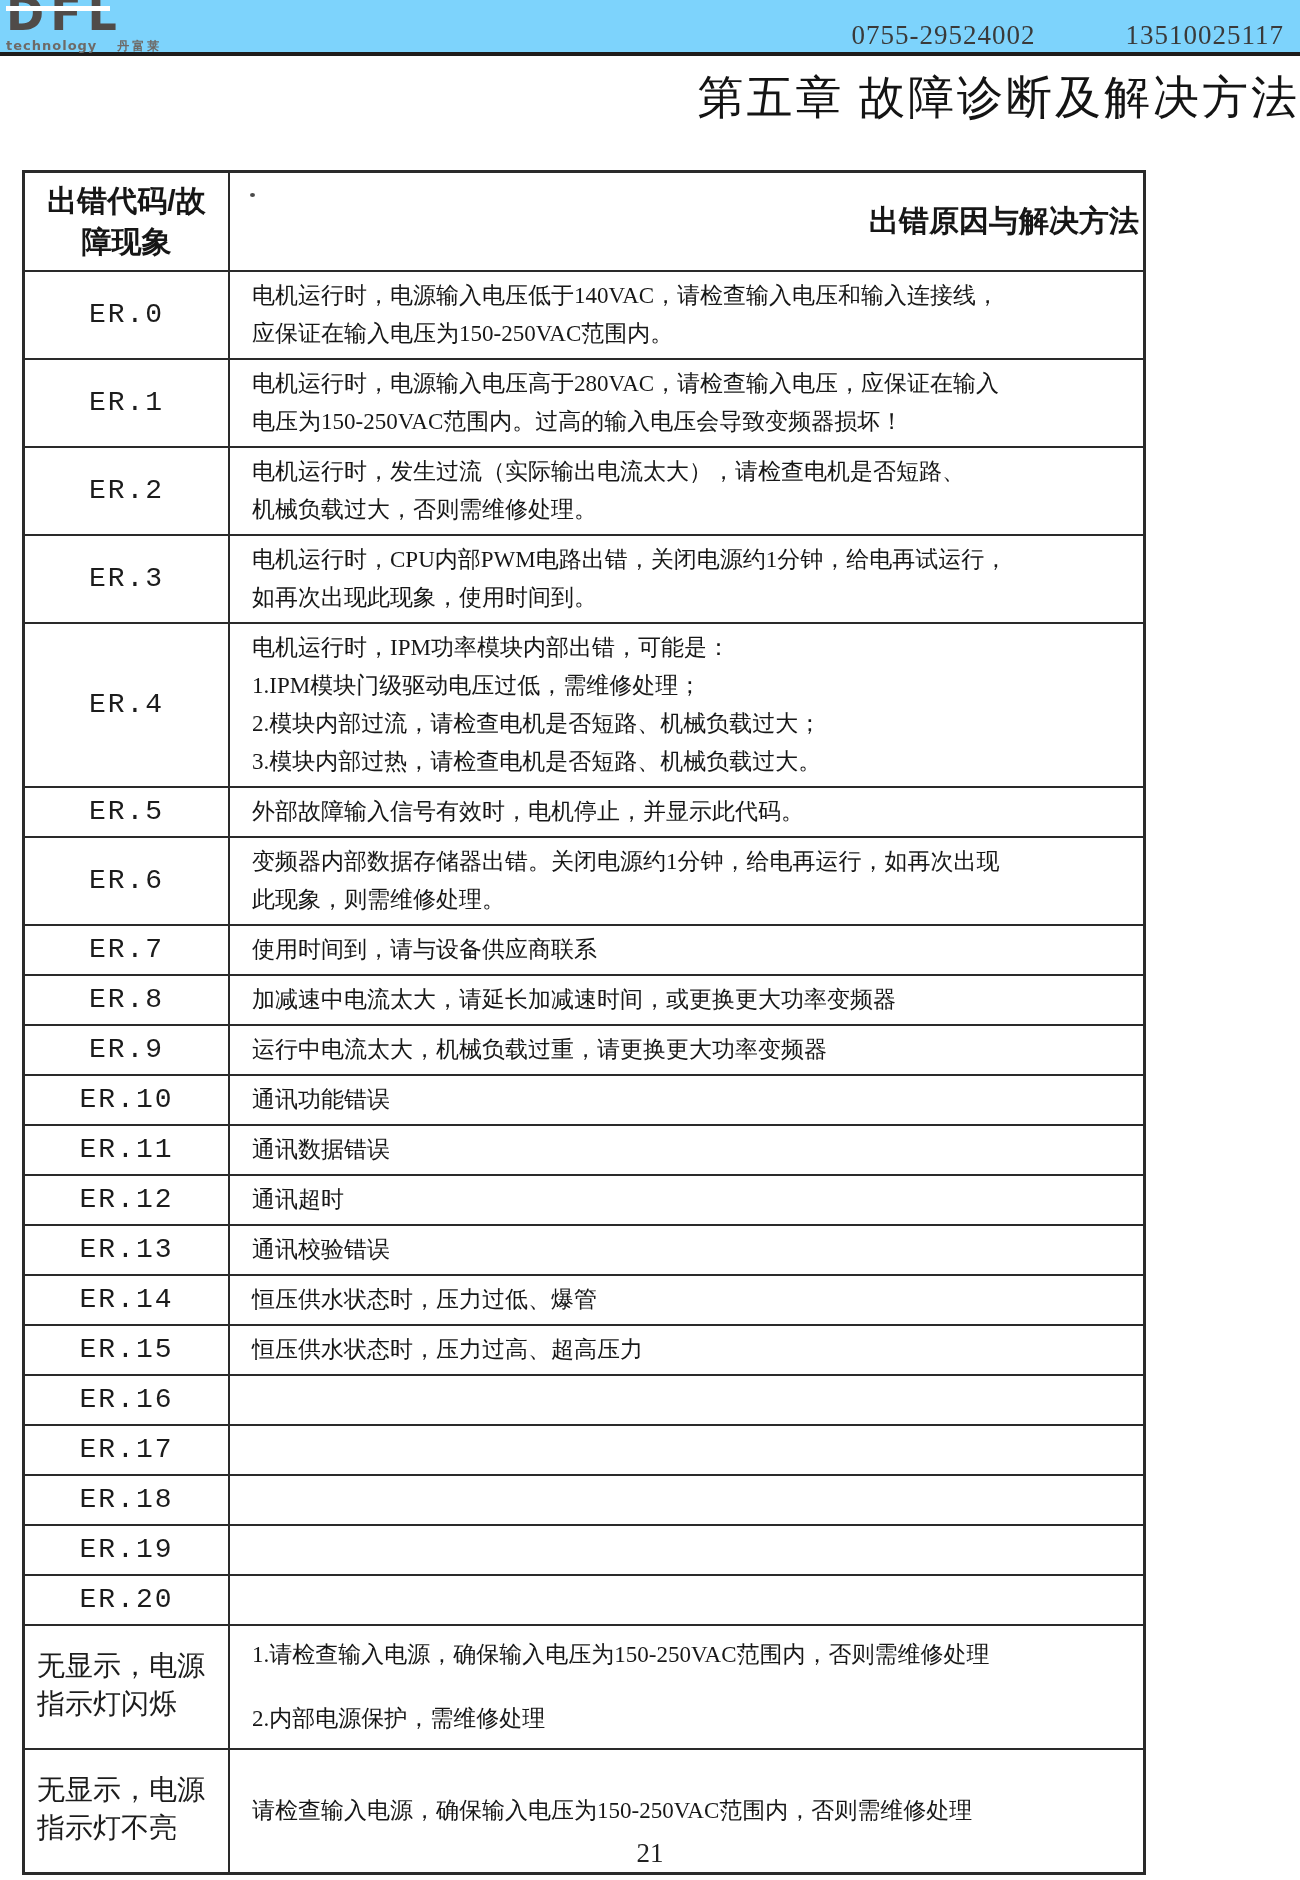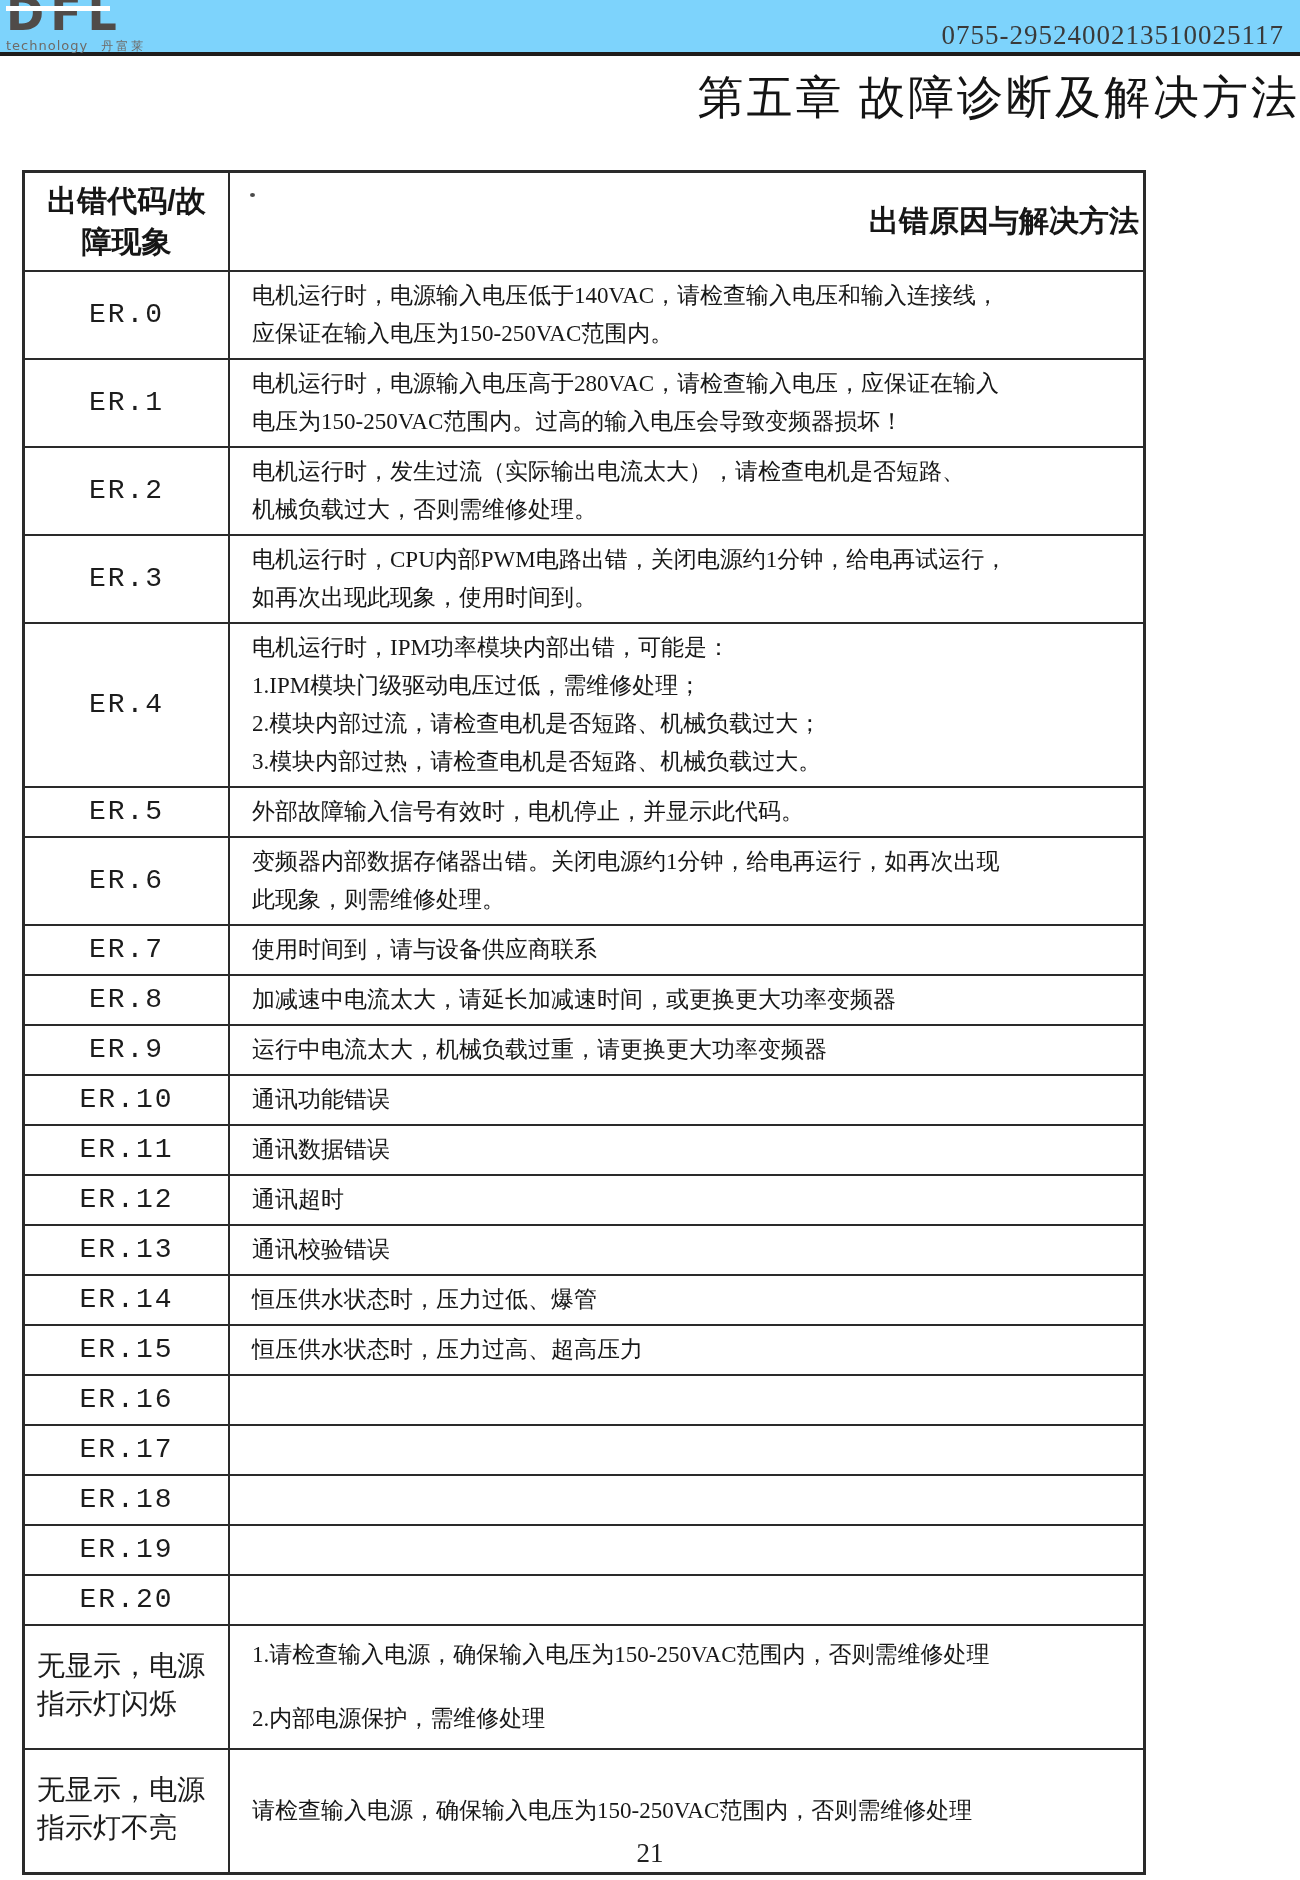--- a/index.html
+++ b/index.html
@@ -20,26 +20,26 @@
     font-size: 46px; line-height: 1; letter-spacing: 6px; color: #504b48;
     position: relative;
   }
   .logo-stripe {
     position: absolute; left: 0; top: 15px; width: 104px; height: 5px;
     background: #ffffff;
   }
   .logo-sub {
     margin-top: 1px; font-family: "DejaVu Sans", sans-serif;
     font-size: 13px; color: #6e6a67; letter-spacing: 1px;
-    display: flex; gap: 13px; align-items: baseline;
+    display: flex; gap: 20px; align-items: baseline; font-weight: bold;
   }
   .logo-sub-cn { font-size: 12px; letter-spacing: 3px; color: #6e6a67; }
   .phones {
     position: absolute; top: 20px; right: 16px;
-    display: flex; 
+    display: flex; gap: 90px;
     font-size: 27px; color: #3a3a3a; letter-spacing: 1px;
   }
 
   
   .page-title {
     position: absolute; top: 67px; left: 0; width: 100%;
     text-align: right; font-size: 46px; font-weight: normal;
     letter-spacing: 3px; color: #141414;
   }
 

